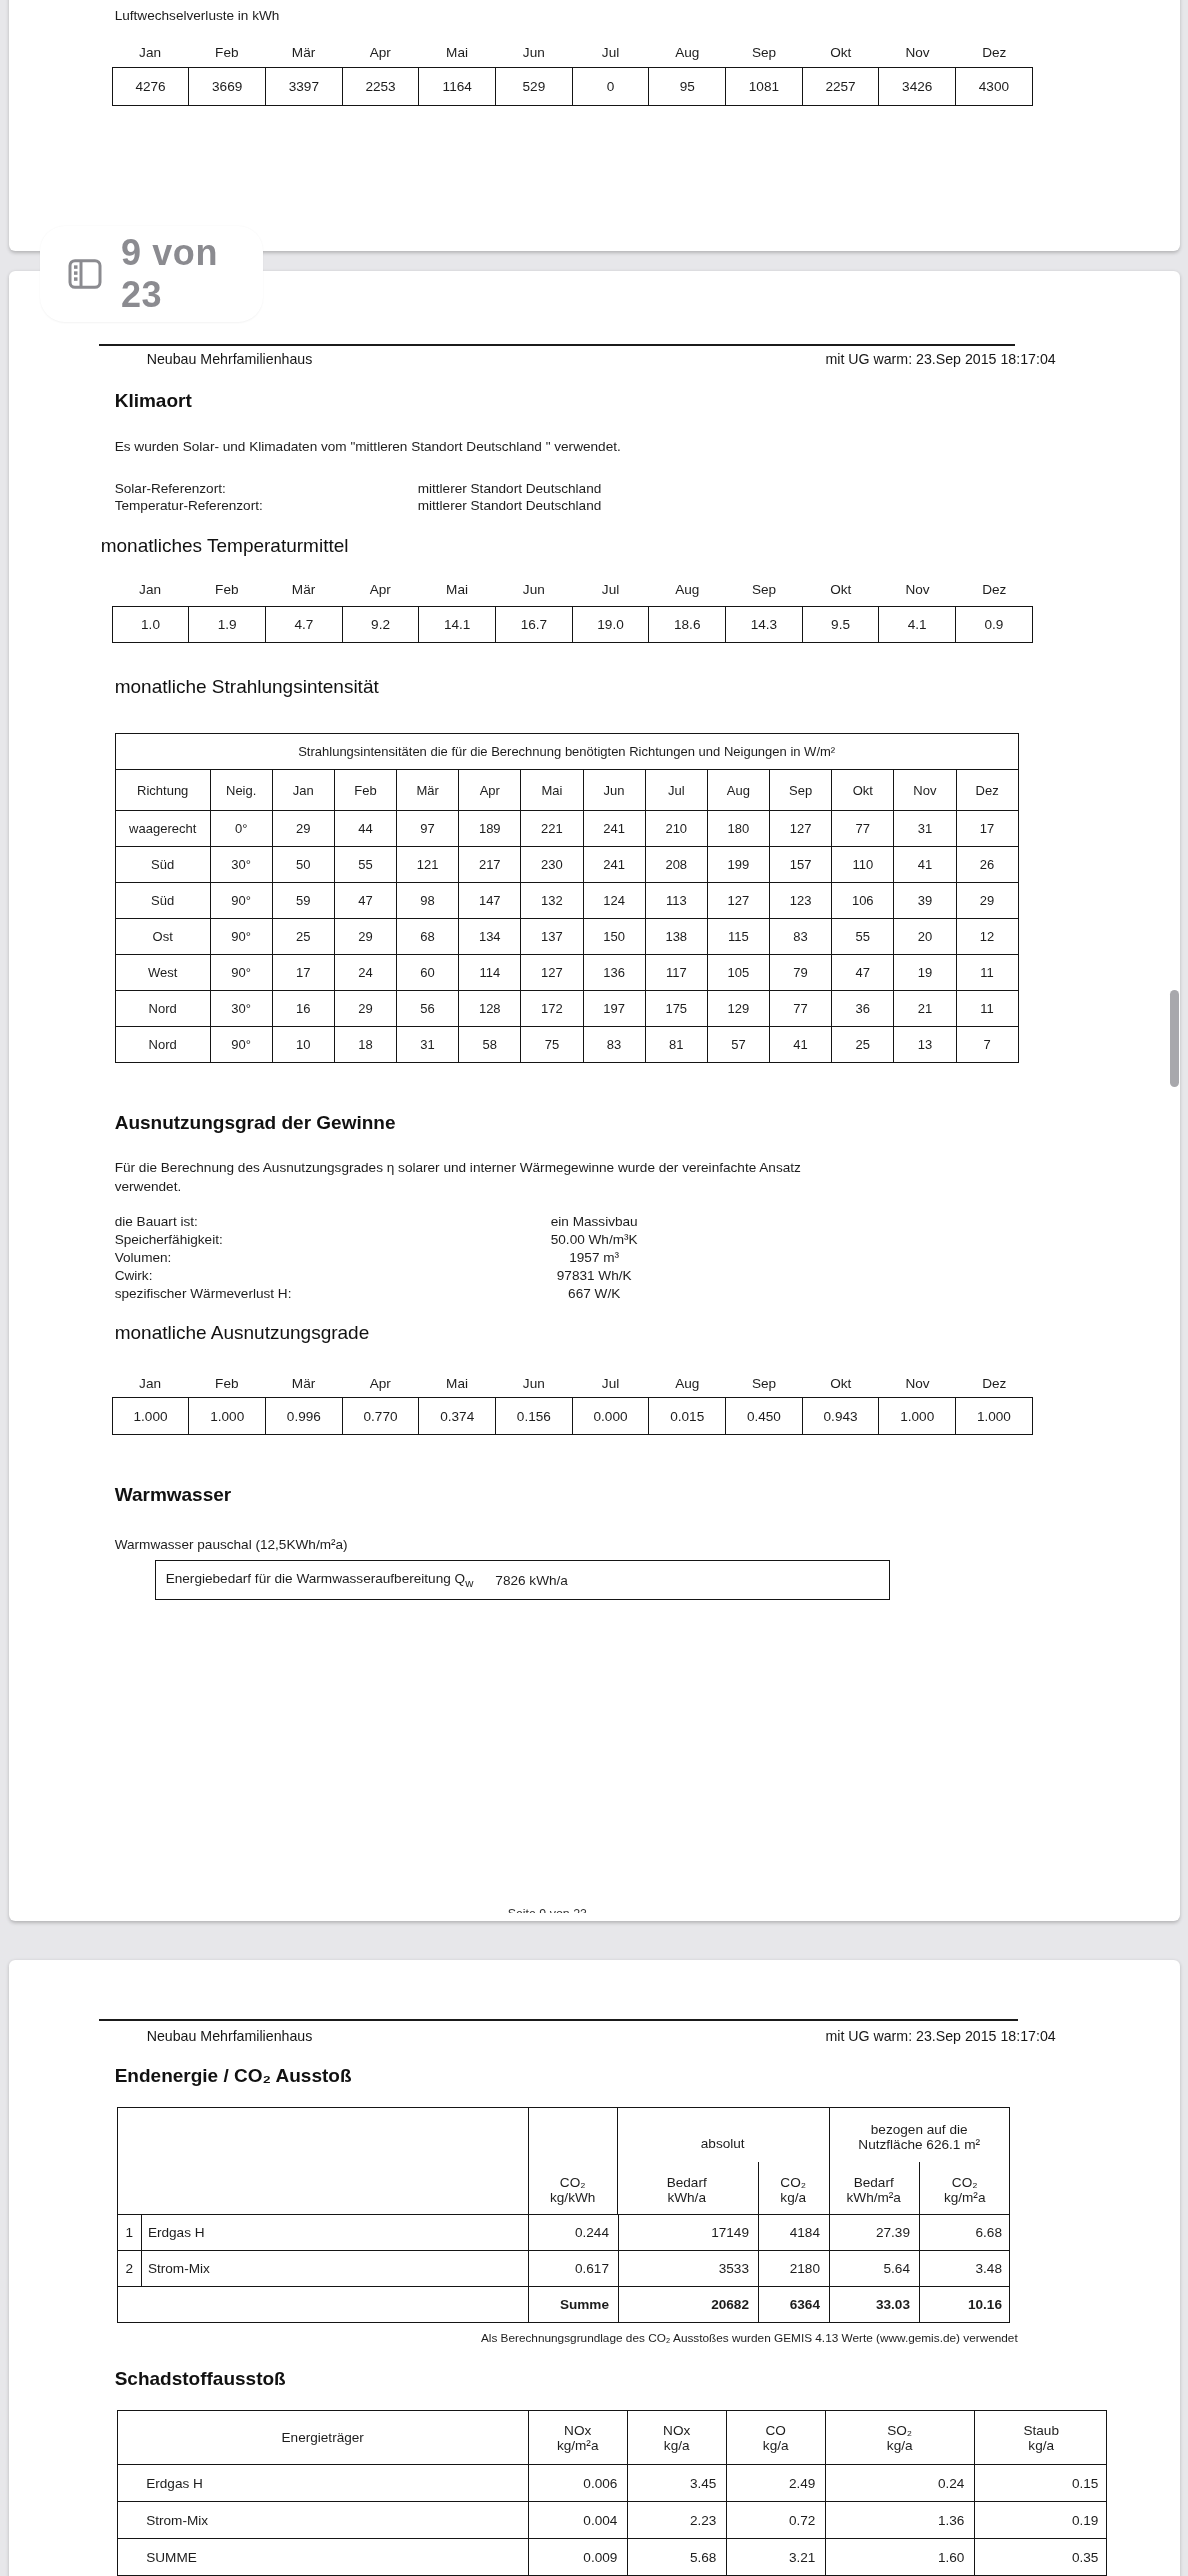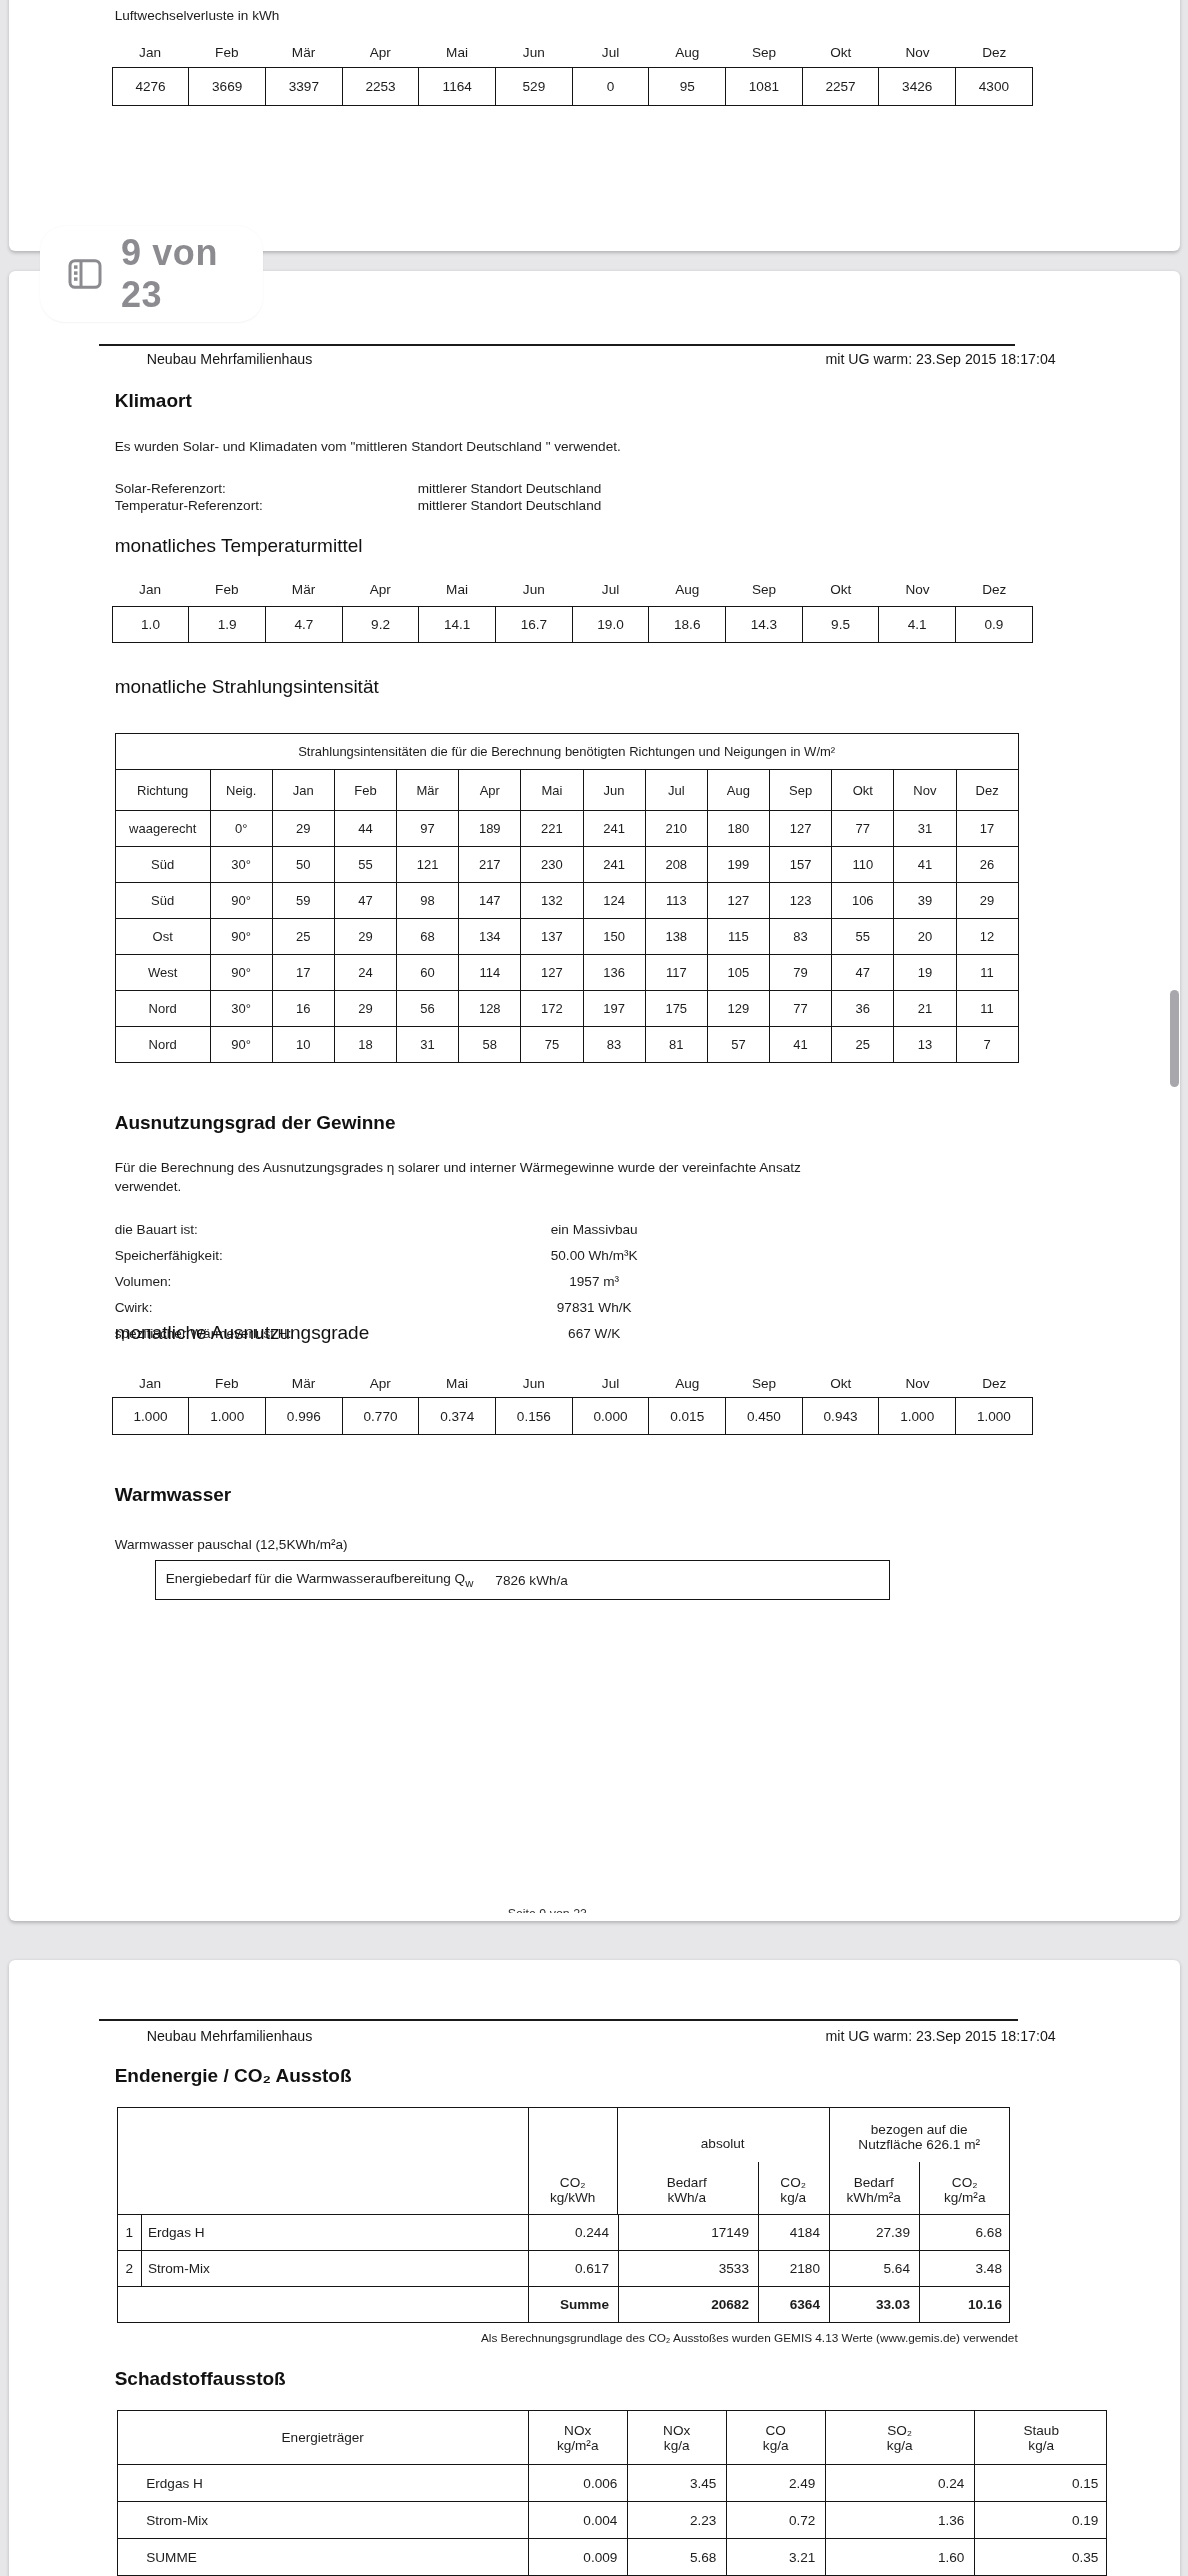--- a/index.html
+++ b/index.html
@@ -35,21 +35,21 @@
   .st-title{height:35px;line-height:35px;text-align:center;border-bottom:1.2px solid #151515;}
   .st-grid{display:grid;grid-template-columns:94px 62px repeat(12,1fr);}
   .st-head{height:40px;border-bottom:1.5px solid #151515;}
   .st-grid .cell{display:flex;align-items:center;justify-content:center;border-left:0.9px solid #151515;}
   .st-grid .cell:first-child{border-left:none;}
   .st-row{height:35px;}
   .st-body .st-row + .st-row{border-top:1.2px solid #151515;}
 
   
   .ref,.kv{display:flex;font-size:13.6px;}
-  .ref{height:16.7px;} .kv{height:18px;margin-top:8px;}
+  .ref{height:16.7px;} .kv{height:18px;}
   .ref .lab{width:303px;} .kv .lab{width:306px;}
   .kv .val{width:347px;text-align:center;}
 
   
   #ee-table{border:1.5px solid #151515;font-size:13.6px;box-sizing:border-box;}
   .ee-head{position:relative;height:106px;border-bottom:1.5px solid #151515;}
   .vline{position:absolute;top:0;bottom:0;width:0.9px;background:#151515;}
   .vline.partial{top:54px;}
   .hlabel{position:absolute;display:flex;align-items:center;justify-content:center;text-align:center;white-space:pre-line;}
   .ee-row{display:grid;grid-template-columns:23px 387px 90px 140px 71px 90px 92px;height:35px;}
@@ -136,21 +136,21 @@
     <div class="ref">
       <span class="lab">Solar-Referenzort:</span>
       <span>mittlerer Standort Deutschland</span>
     </div>
     <div class="ref">
       <span class="lab">Temperatur-Referenzort:</span>
       <span>mittlerer Standort Deutschland</span>
     </div>
   </div>
 
-  <div class="abs h1r" style="left:106px;top:264px;">monatliches Temperaturmittel</div>
+  <div class="abs h1r" style="left:92px;top:264px;">monatliches Temperaturmittel</div>
   <div class="abs mlabels" style="left:103px;top:311px;width:921px;">
       <div class="mcell">Jan</div>
       <div class="mcell">Feb</div>
       <div class="mcell">Mär</div>
       <div class="mcell">Apr</div>
       <div class="mcell">Mai</div>
       <div class="mcell">Jun</div>
       <div class="mcell">Jul</div>
       <div class="mcell">Aug</div>
       <div class="mcell">Sep</div>

